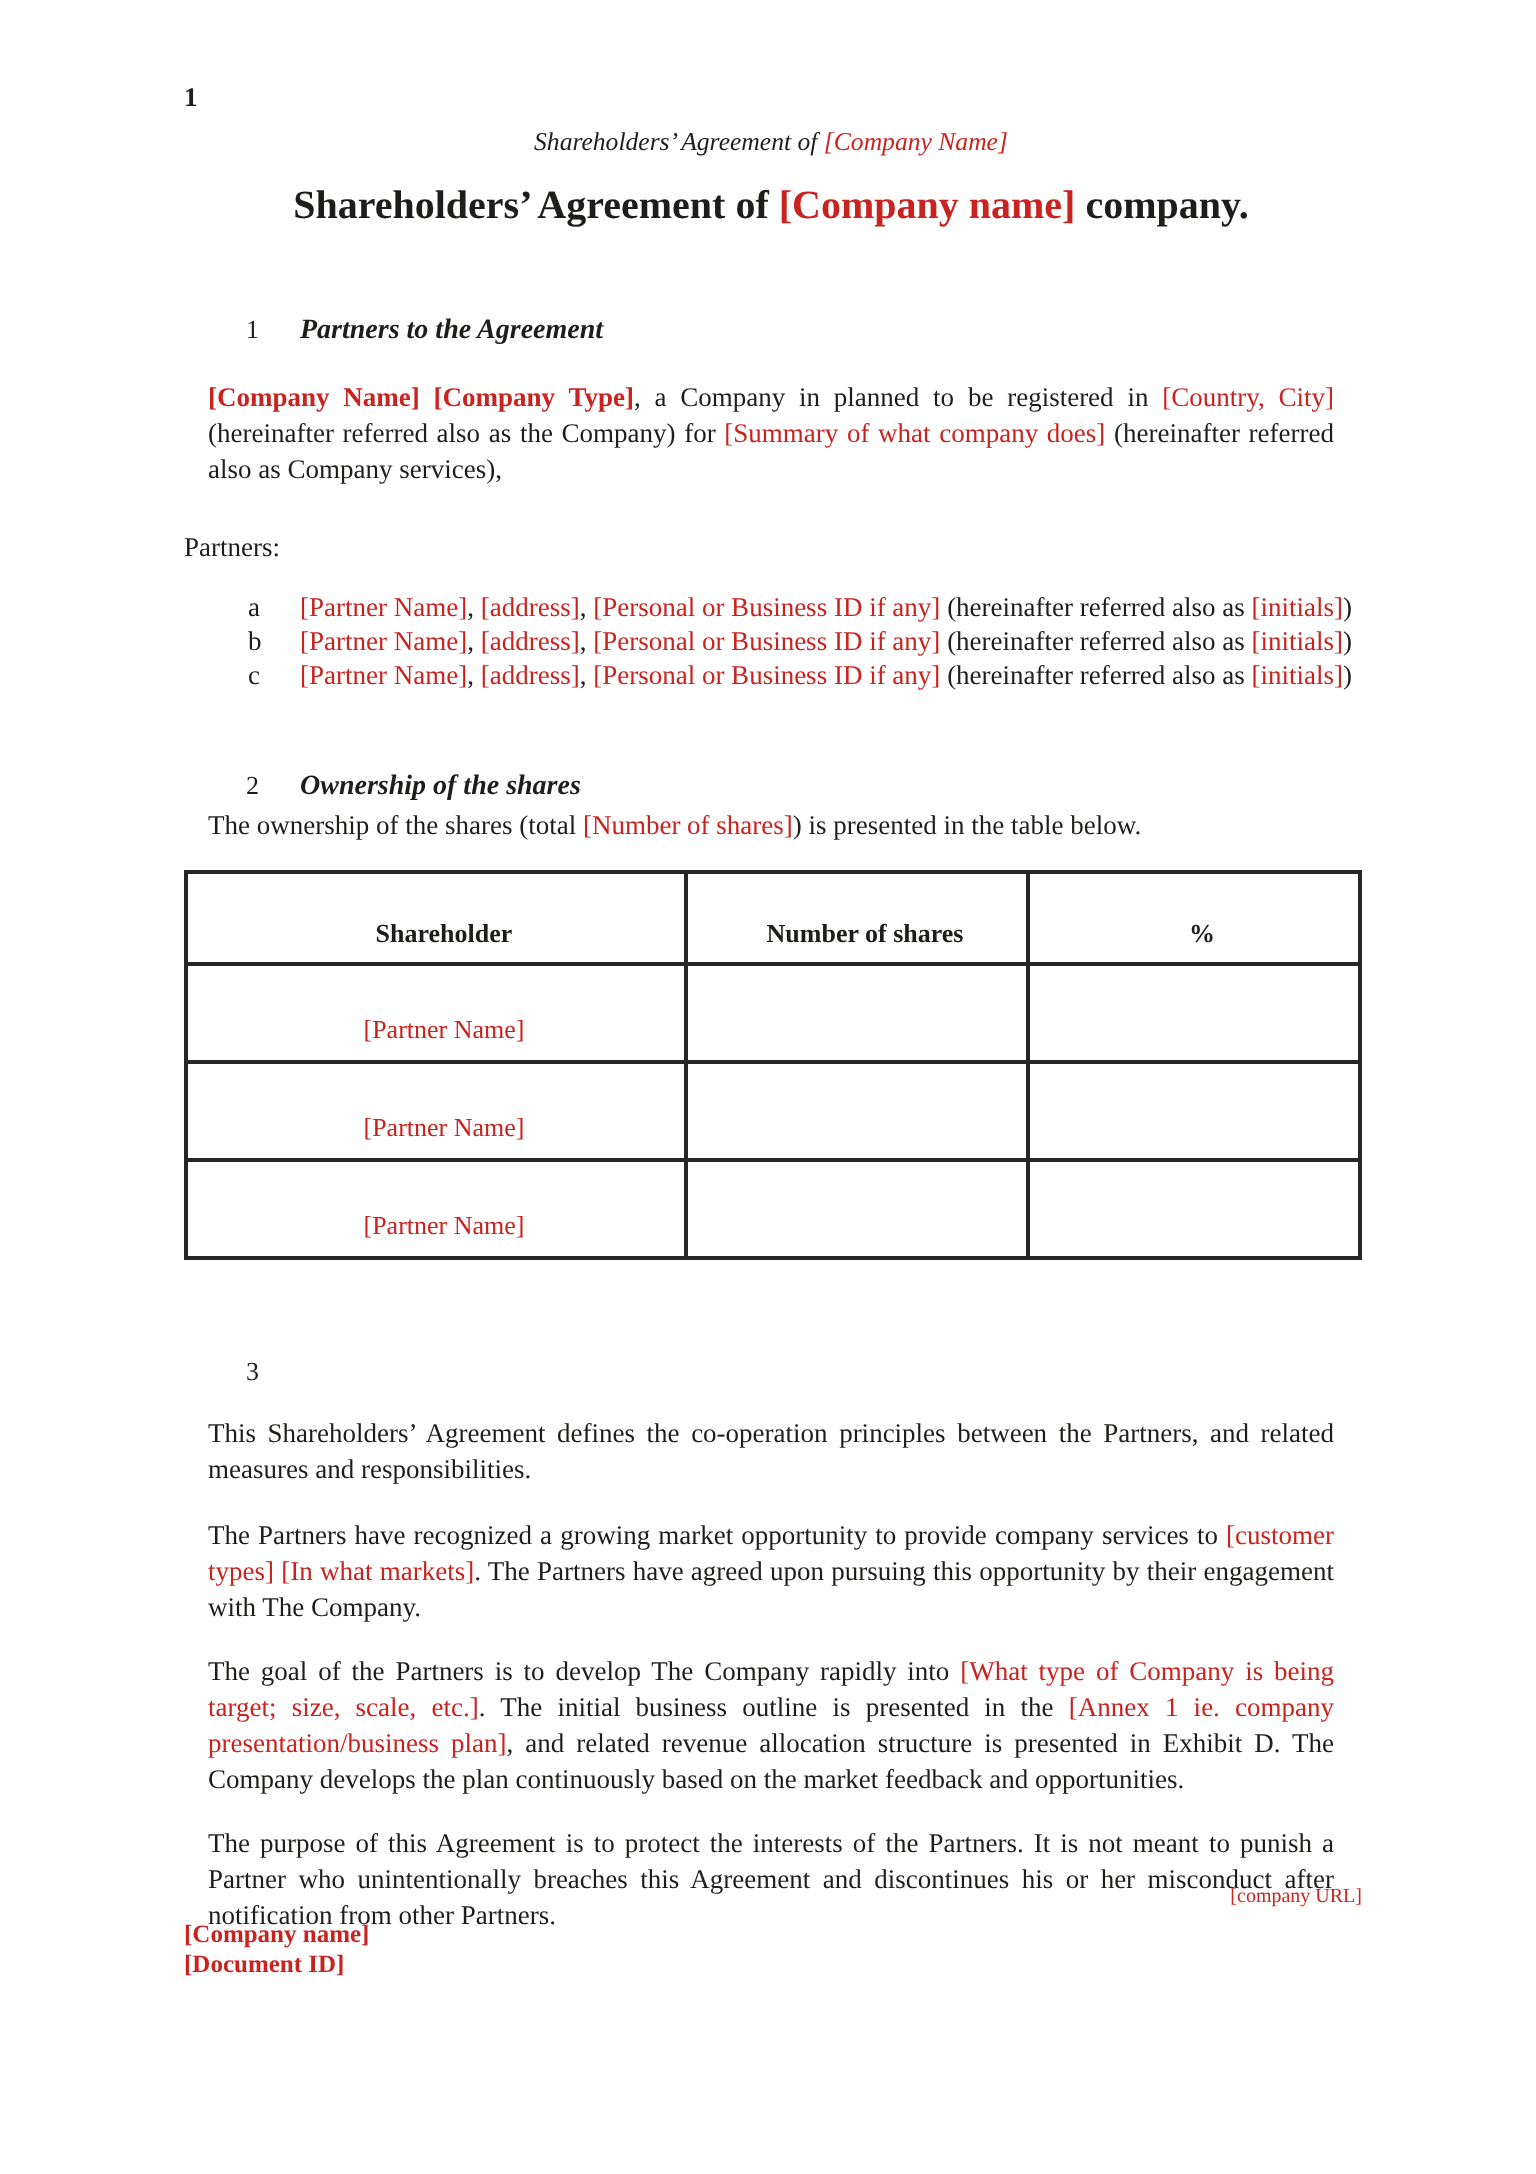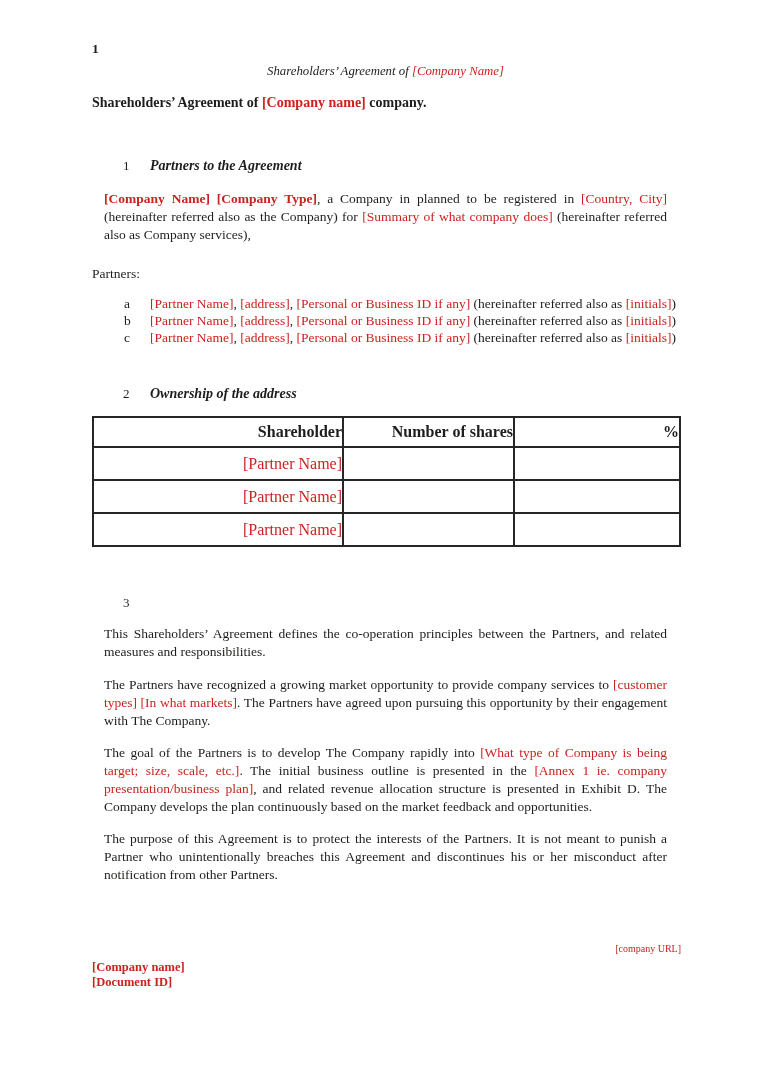--- a/index.html
+++ b/index.html
@@ -23,22 +23,23 @@
   .bold{font-weight:bold;}
 
   .page-number{font-weight:bold;}
   .header-right{
     text-align:center;
     font-style:italic;
     font-size:12.8px;
     margin-top:4px;
   }
   .doc-title{
+    text-align:center;
     font-weight:bold;
-    font-size:14px;
+    font-size:20px;
     margin-top:14px;
   }
 
   .sec-heading{
     display:flex;
     font-size:14px;
     align-items:baseline;
   }
   .sec-num{
     margin-left:31px;
@@ -78,24 +79,24 @@
     width:587px;
     margin-top:13px;
     border-collapse:collapse;
     table-layout:fixed;
   }
   table.shares col.c1{width:250px;}
   table.shares col.c2{width:171px;}
   table.shares col.c3{width:166px;}
   table.shares th, table.shares td{
     border:2px solid #262626;
-    padding:0 0 0 8px;
-    text-align:right;
+    padding:16px 0 0 8px;
+    text-align:center;
     vertical-align:middle;
-    font-size:16px;
+    font-size:13px;
   }
   table.shares th{height:28px;font-weight:bold;}
   table.shares td{height:31px;}
 
   .p1{margin-top:13px;}
   .p2{margin-top:15px;}
   .p3{margin-top:14px;}
   .p4{margin-top:14px;}
 
   .footer-left{
@@ -144,23 +145,24 @@
       <span class="partner-text"><span class="red">[Partner Name]</span><span>, </span><span class="red">[address]</span><span>, </span><span class="red">[Personal or Business ID if any]</span><span> (hereinafter referred also as </span><span class="red">[initials]</span><span>)</span></span>
     </div>
     <div class="partner-item">
       <span class="partner-letter">c</span>
       <span class="partner-text"><span class="red">[Partner Name]</span><span>, </span><span class="red">[address]</span><span>, </span><span class="red">[Personal or Business ID if any]</span><span> (hereinafter referred also as </span><span class="red">[initials]</span><span>)</span></span>
     </div>
   </div>
 
   <div class="sec-heading h-sec2">
     <span class="sec-num">2</span>
-    <span class="sec-title">Ownership of the address</span>
-  </div>
-
+    <span class="sec-title">Ownership of the shares</span>
+  </div>
+
+  <p class="para sec2-intro"><span>The ownership of the shares (total </span><span class="red">[Number of shares]</span><span>) is presented in the table below.</span></p>
 
   <table class="shares">
     <colgroup>
         <col class="c1">
         <col class="c2">
         <col class="c3">
       </colgroup>
     <thead>
       <tr>
         <th>Shareholder</th>

